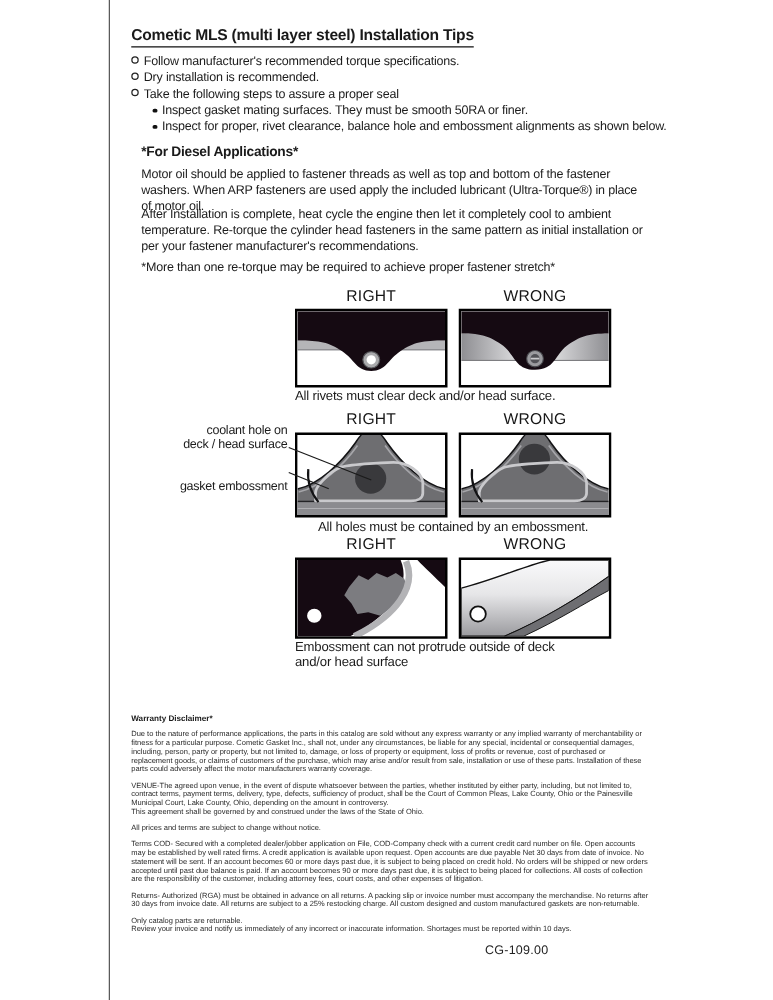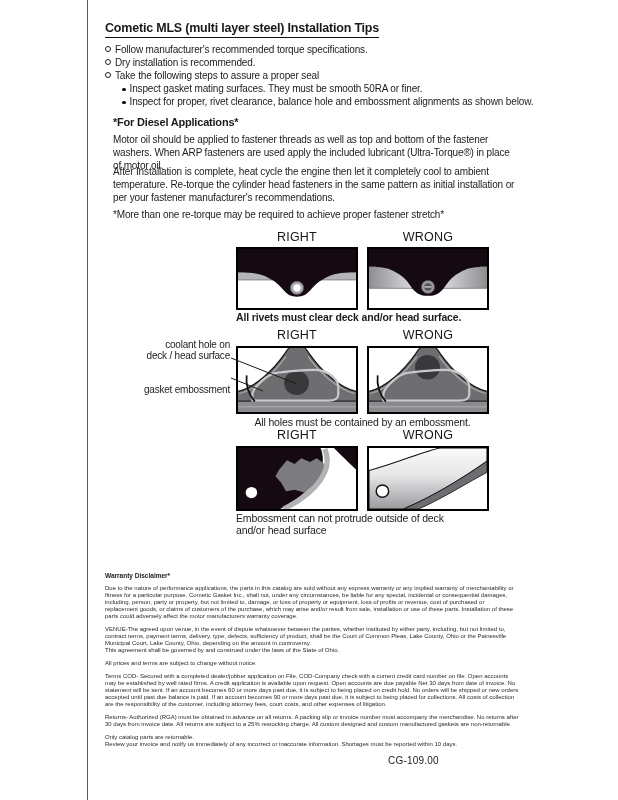--- a/index.html
+++ b/index.html
@@ -106,21 +106,21 @@
         <rect x="0" y="19" width="123" height="23" fill="url(#g1)"></rect>
         <rect x="0" y="42" width="123" height="21" fill="#ffffff"></rect>
         <line x1="0" y1="42" x2="123" y2="42" stroke="#6a6a6e" stroke-width="0.8"></line>
         <path d="M0,0 H123 V19 C105,19 99,21.5 88,29.5 C78,37.5 78,50 61.5,50 C45,50 45,37.5 35,29.5 C24,21.5 18,19 0,19 Z" fill="#150a12"></path>
         <circle cx="61.5" cy="40.5" r="7" fill="#9b9b9f" stroke="#46464b" stroke-width="1"></circle>
         <circle cx="61.5" cy="40.5" r="3.9" fill="#525257"></circle>
         <line x1="57.8" y1="40.5" x2="65.2" y2="40.5" stroke="#c9c9cc" stroke-width="1.5"></line>
       </svg>
     </div>
 
-    <div class="cap" style="left:236px;top:83px;font-weight:bold;">All rivets must clear deck and/or head surface.</div>
+    <div class="cap" style="left:236px;top:83px;">All rivets must clear deck and/or head surface.</div>
 
     <div class="dg-label" style="left:236px;top:100px;">RIGHT</div>
     <div class="dg-label" style="left:367px;top:100px;">WRONG</div>
 
     <div class="ann" style="top:111px;">
       <div>coolant hole on</div>
       <div>deck / head surface</div>
     </div>
     <div class="ann" style="top:156px;">
       <div>gasket embossment</div>

